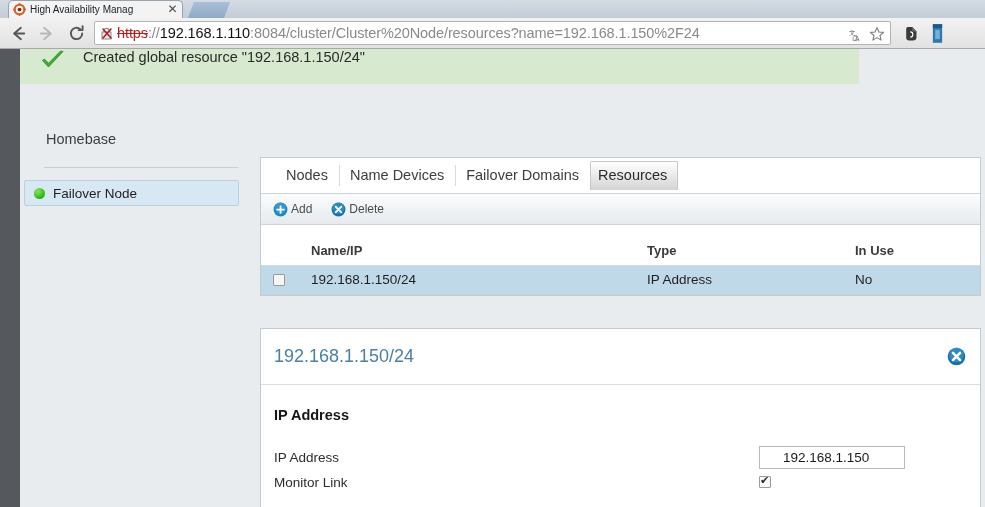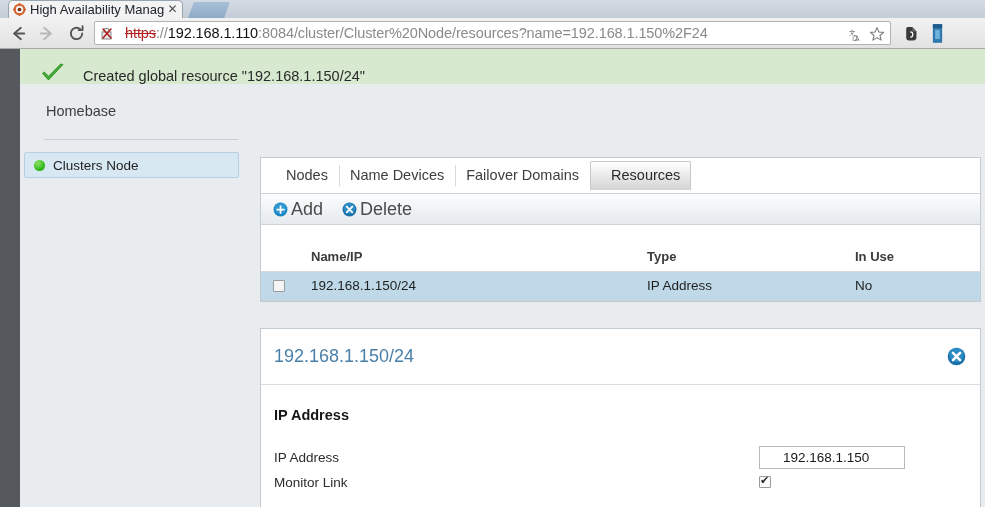--- a/index.html
+++ b/index.html
@@ -25,21 +25,21 @@
     border-radius: 5px 5px 0 0;
     display: flex; align-items: center; padding: 0 4px;
     box-sizing: border-box;
   }
   .tab-favicon {
     width: 13px; height: 13px; flex: 0 0 13px; margin-right: 4px;
     position: relative;
   }
   .tab-favicon svg { display: block; }
   .tab-title {
-    font-size: 13px; color: #20242b; white-space: nowrap; overflow: hidden;
+    font-size: 10px; color: #20242b; white-space: nowrap; overflow: hidden;
     flex: 1 1 auto; line-height: 16px;
   }
   .tab-close {
     flex: 0 0 11px; width: 11px; height: 11px; font-size: 12px; color: #4a4a4a;
     line-height: 10px; text-align: center; margin-left: 2px; cursor: pointer;
   }
   .newtab-stub {
     position: absolute; left: 188px; top: 2px; width: 42px; height: 16px;
     background: linear-gradient(#a9bfd8, #8fa9c6);
     clip-path: polygon(14% 0, 100% 0, 86% 100%, 0 100%);
@@ -62,21 +62,21 @@
 
   .omnibox {
     position: absolute; left: 94px; top: 21px; width: 797px; height: 24px;
     background: #ffffff; border: 1px solid #b3b3b3; border-radius: 2px;
     display: flex; align-items: center; box-sizing: border-box;
     padding: 0 6px 0 5px; overflow: hidden;
   }
   .lock-bad { flex: 0 0 auto; margin-right: 3px; display: flex; align-items: center; }
   .urltext { font-size: 14.5px; color: #8a8a8a; white-space: nowrap;
              letter-spacing: -0.1px; line-height: 22px; }
-  .urltext .strike { color: #b12020; text-decoration: line-through; margin-left: 8px; }
+  .urltext .strike { color: #b12020; text-decoration: line-through; }
   .urltext .host { color: #111111; }
 
   .omni-right { position: absolute; right: 2px; top: 1px; display: flex;
                 align-items: center; height: 22px; }
   .omni-icon { width: 22px; height: 22px; display: flex; align-items: center;
                justify-content: center; cursor: pointer; }
   .ext-icons { position: absolute; left: 900px; top: 21px; height: 24px;
                display: flex; align-items: center; }
   .ext-icon { width: 25px; height: 24px; display: flex; align-items: center;
               justify-content: center; cursor: pointer; }
@@ -85,33 +85,33 @@
   .viewport {
     position: absolute; left: 0; top: 49px; width: 985px; height: 458px;
     background: #e9ecef; overflow: hidden;
   }
   .left-gutter {
     position: absolute; left: 0; top: 0; width: 20px; height: 458px;
     background: #55595d;
   }
 
   .banner {
-    position: absolute; left: 20px; top: 0; width: 965px; height: 35px;
-    background: #d7e9cf; display: flex; align-items: flex-end;
+    position: absolute; left: 20px; top: 0; width: 839px; height: 35px;
+    background: #d7e9cf; display: flex; align-items: flex-start;
   }
   .banner-check { margin-left: 20px; margin-right: 17px; display:flex; }
   .banner-text { font-size: 14.5px; color: #2a2a2a; }
 
   .page-bg {
     position: absolute; left: 20px; top: 35px; width: 965px; height: 423px;
     background: #e9ecef;
   }
 
   
-  .sidebar { position: absolute; left: 24px; top: 48px; width: 215px; }
+  .sidebar { position: absolute; left: 24px; top: 76px; width: 215px; }
   .side-link {
     font-size: 14.5px; color: #3c3c3c; padding: 4px 0 4px 22px;
     cursor: pointer; line-height: 20px;
   }
   .side-divider {
     height: 1px; background: #c8ced4; margin: 14px 0 12px 20px; width: 194px;
   }
   .side-item {
     display: flex; align-items: center; height: 26px;
     background: #d8e8f3; border: 1px solid #b7cfe2; border-radius: 2px;
@@ -143,38 +143,38 @@
     margin-bottom: 3px;
   }
   .tabitem + .tabitem::before {
     content: ""; position: absolute; left: 0; top: 4px; bottom: 4px;
     width: 1px; background: #d5dadf;
   }
   .tabitem.active {
     background: linear-gradient(#ffffff, #d4d4d4);
     border: 1px solid #c8c8c8; border-bottom: none;
     border-radius: 2px 2px 0 0; color: #2b2b2b;
-    padding: 5px 10px 7px 20px;
+    padding: 5px 10px 7px 7px;
   }
   .tabitem.active::before { display: none; }
   .tabitem.active + .tabitem::before { display: none; }
 
   .toolbar {
     height: 30px; display: flex; align-items: center; padding-left: 12px;
     background: linear-gradient(#fbfcfd, #e6eaee);
     border-bottom: 1px solid #ccd3d9;
   }
   .tool-btn { display: flex; align-items: center; cursor: pointer; margin-right: 19px; }
   .tool-btn .glyph { margin-right: 3px; display: flex; }
-  .tool-btn .lbl { font-size: 18px; color: #4b4b4b; }
+  .tool-btn .lbl { font-size: 12px; color: #4b4b4b; }
 
   table.res { width: 100%; border-collapse: collapse; table-layout: fixed; }
   table.res th {
     text-align: left; font-size: 13px; color: #3a3a3a; font-weight: bold;
-    padding: 24px 0 7px 0; border-bottom: 1px solid #d4dadf; background: #ffffff;
+    padding: 18px 0 7px 0; border-bottom: 1px solid #d4dadf; background: #ffffff;
   }
   table.res td {
     font-size: 13.5px; color: #1f1f1f; padding: 6px 0 7px 0;
     border-bottom: 1px solid #c6d3dc;
   }
   tr.row-selected td { background: #bfd9e8; }
   .c-chk   { width: 38px; padding-left: 12px !important; }
   .c-name  { width: 336px; }
   .c-type  { width: 208px; }
   .c-use   { width: auto; }
@@ -321,21 +321,21 @@
 
     <div class="page-bg"></div>
 
     <div class="sidebar">
       <div class="side-link">
         <span>Homebase</span>
       </div>
       <div class="side-divider"></div>
       <div class="side-item">
         <span class="dot"></span>
-        <span class="side-item-label">Clusters Node</span>
+        <span class="side-item-label">Failover Node</span>
       </div>
     </div>
 
     <div class="panel">
 
       <div class="tabs">
         <div class="tabitem">
           <span>Nodes</span>
         </div>
         <div class="tabitem">

